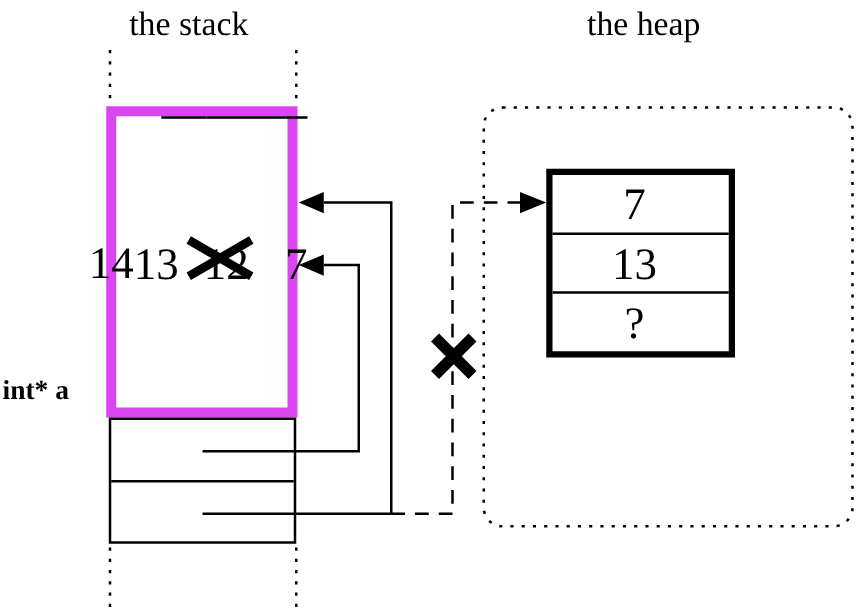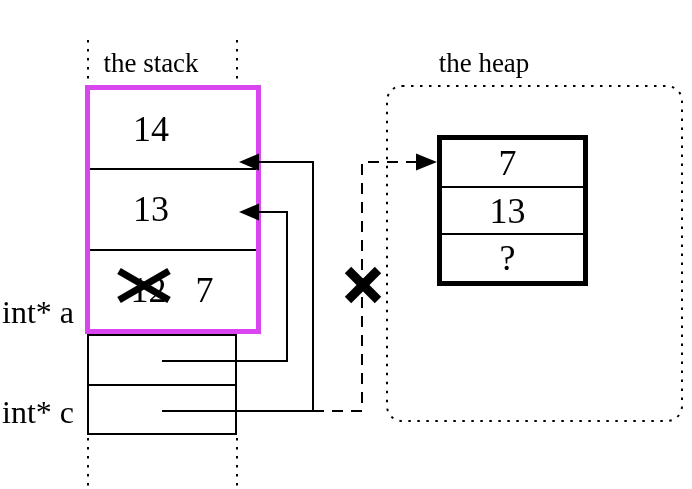--- a/index.html
+++ b/index.html
@@ -13,30 +13,29 @@
     overflow: hidden;
   }
   .diagram-title {
     position: absolute;
     top: 3px;
     width: 160px;
     text-align: center;
     font-size: 27px;
     line-height: 32px;
     white-space: nowrap;
-    margin-top: 44px;
   }
   
   .stack-box {
     position: absolute;
     left: 85px; top: 85px;
-    width: 176px; height: 249px;
-    border: 5px solid #d946ef;
+    width: 153px; height: 249px;
+    border: 8px solid #d946ef;
     box-sizing: border-box;
-    display: flex; flex-direction: column;
+    display: flex; flex-direction: row;
     background: transparent;
   }
   .s-cell {
     flex: 1 1 0;
     display: flex; align-items: center; justify-content: center;
     border-top: 2px solid #000;
   }
   .s-cell:first-child { border-top: none; }
   .num { font-size: 36px; line-height: 1; }
   .shift { transform: translateX(-22px); }
@@ -61,23 +60,24 @@
     border: 2px solid #000;
     box-sizing: border-box;
     display: flex; flex-direction: column;
   }
   .p-row { flex: 1 1 0; }
   .p-row + .p-row { border-top: 2px solid #000; }
   .ptr-label {
     position: absolute;
     left: 2px;
     width: 78px;
-    font-size: 32px;
+    font-size: 22px;
     line-height: 30px;
     white-space: nowrap;
+    font-weight: bold;
   }
   
   .heap-box {
     position: absolute;
     left: 437px; top: 135px;
     width: 151px; height: 151px;
     border: 5px solid #000;
     box-sizing: border-box;
     display: flex; flex-direction: column;
   }
@@ -94,21 +94,21 @@
     width: 692px; height: 489px;
     pointer-events: none;
   }
 </style>
 </head>
 <body>
 
 <div id="canvas">
 
   <div class="diagram-title" style="left:71px;">the stack</div>
-  <div class="diagram-title" style="left:404px;">the heap</div>
+  <div class="diagram-title" style="left:435px;">the heap</div>
 
   <div class="stack-box">
     <div class="s-cell">
       <span class="num shift">14</span>
     </div>
     <div class="s-cell">
       <span class="num shift">13</span>
     </div>
     <div class="s-cell">
       <span class="crossed-wrap">
@@ -121,21 +121,20 @@
       <span class="num replacement">7</span>
     </div>
   </div>
 
   <div class="ptr-rows">
     <div class="p-row"></div>
     <div class="p-row"></div>
   </div>
 
   <div class="ptr-label" style="top:297px;">int* a</div>
-  <div class="ptr-label" style="top:397px;">int* c</div>
 
   <div class="heap-box">
     <div class="h-cell">
       <span class="h-num">7</span>
     </div>
     <div class="h-cell">
       <span class="h-num">13</span>
     </div>
     <div class="h-cell">
       <span class="h-num">?</span>

